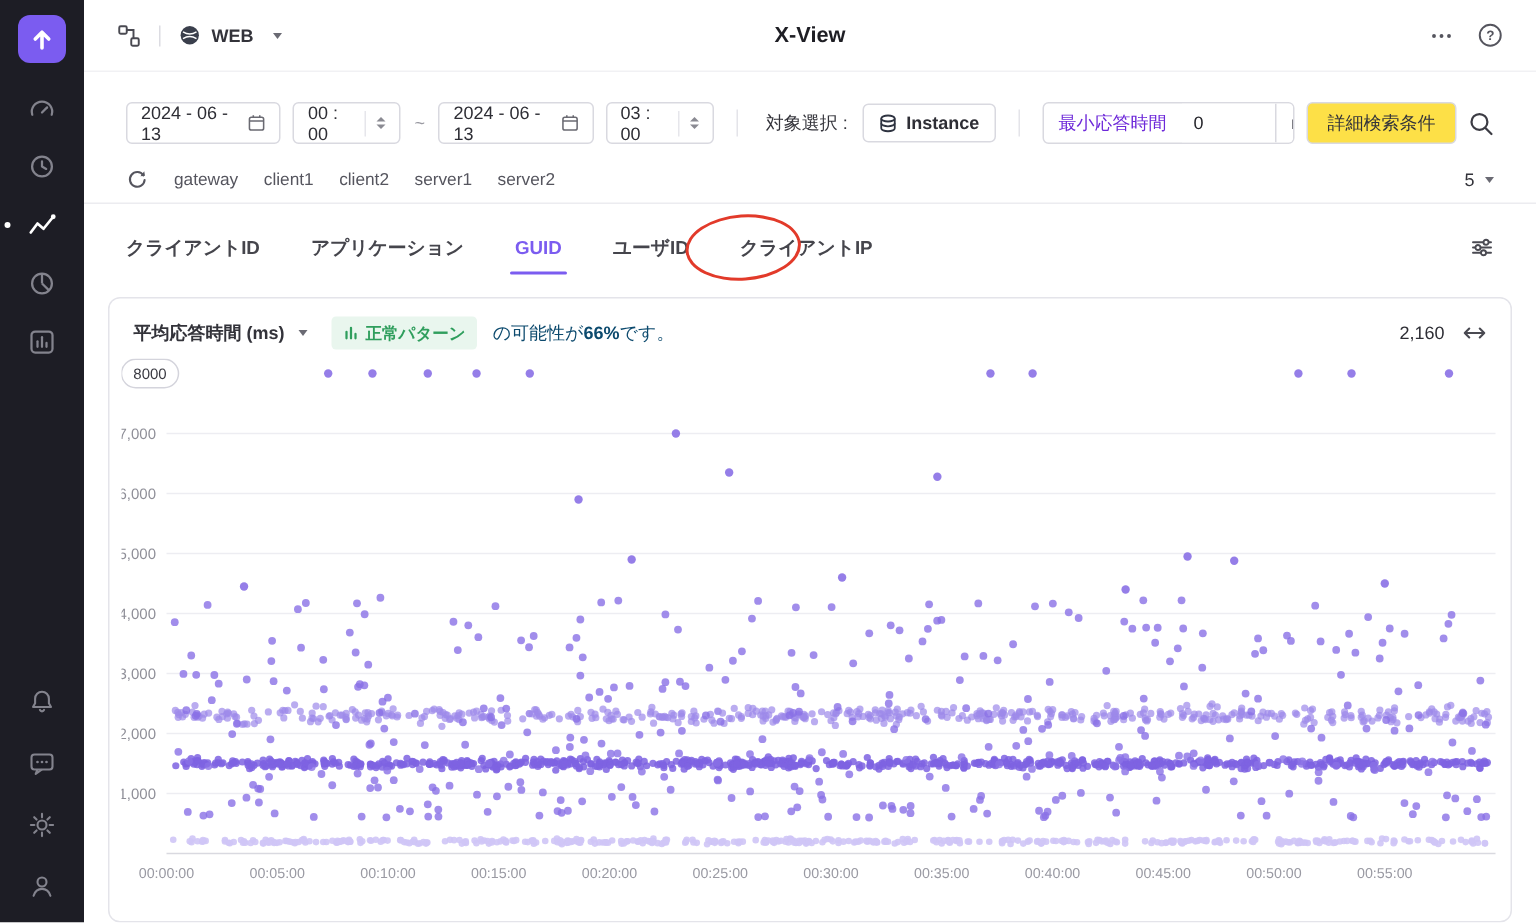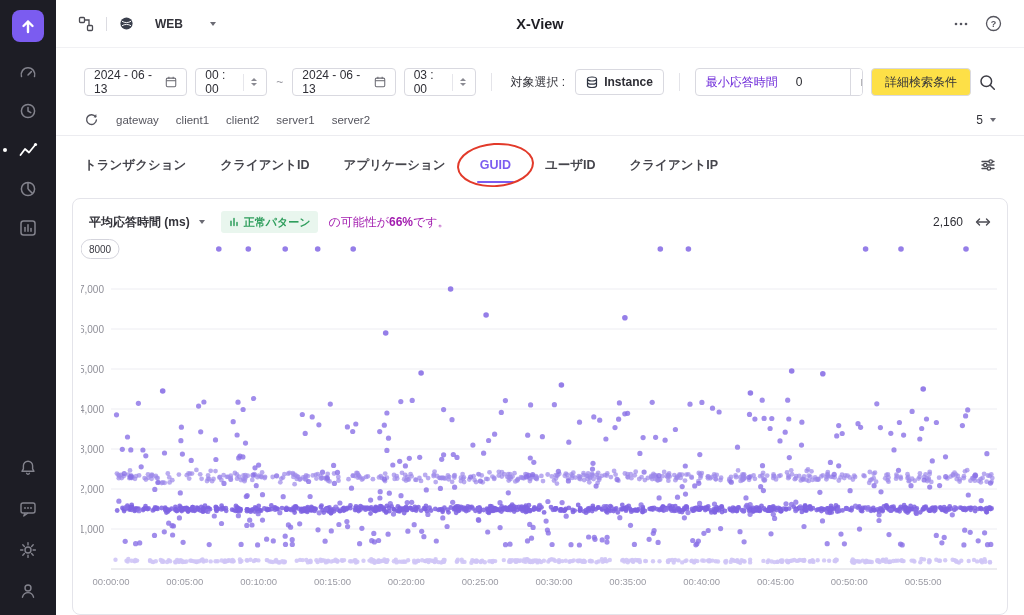--- a/index.html
+++ b/index.html
@@ -54,21 +54,21 @@
   .tab { font-size:12.5px; font-weight:700; color:#45454c; display:flex; align-items:center; position:relative; cursor:pointer; white-space:nowrap; }
   .tab.active { color:#7b5cf0; }
   .tab.active::after { content:''; position:absolute; left:-3px; right:-3px; bottom:1px; height:2.5px; background:#7b5cf0; border-radius:2px; }
   .tabs-right { margin-left:auto; display:flex; align-items:center; cursor:pointer; color:#4a4a52; }
   .annotation { position:absolute; border:2.5px solid #e23a2a; border-radius:50%; pointer-events:none; transform:rotate(-4deg); }
   
   .card { margin:14px 16px 0 16px; border:1px solid #e4e4ea; border-radius:8px; flex:1; background:#fff; overflow:hidden; }
   .card-head { display:flex; align-items:center; gap:10px; padding:12px 16px 4px; }
   .metric { display:flex; align-items:center; gap:9px; font-size:12px; font-weight:600; color:#33333a; cursor:pointer; }
   .badge { display:flex; align-items:center; gap:5px; background:#e9f6ee; color:#2f9e5d; font-size:11px; font-weight:700; padding:3.5px 8px; border-radius:3px; margin-left:6px; }
-  .pattern-text { font-size:12px; color:#a21caf; }
+  .pattern-text { font-size:12px; color:#0c4a6e; }
   .pattern-text b { font-weight:700; }
   .card-head-right { margin-left:auto; display:flex; align-items:center; gap:12px; font-size:12px; color:#2e2e35; }
   .plot-wrap { padding:2px 0 0 8px; }
   svg.plot { display:block; }
   svg.plot text { font-family:"Liberation Sans","DejaVu Sans",sans-serif; }
 </style>
 </head>
 <body>
 
 <aside class="sidebar">
@@ -148,21 +148,21 @@
   <header class="header">
     <div class="hgroup">
       <span style="display:flex;">
         <svg width="16" height="16" viewBox="0 0 16 16">
           <rect x="1.5" y="1.5" width="5" height="5" rx="1" fill="none" stroke="#4a4a52" stroke-width="1.3"></rect>
           <rect x="9.5" y="9.5" width="5" height="5" rx="1" fill="none" stroke="#4a4a52" stroke-width="1.3"></rect>
           <path d="M6.5 4h4.5v5.5" fill="none" stroke="#4a4a52" stroke-width="1.3"></path>
         </svg>
       </span>
       <span class="hdiv"></span>
-      <span style="display:flex;align-items:center;gap:21px;">
+      <span style="display:flex;align-items:center;gap:7px;">
         <svg width="15" height="15" viewBox="0 0 16 16">
           <circle cx="8" cy="8" r="6.5" fill="#3a3f4c"></circle>
           <path d="M3.2 5.6c3 1.9 6.6 1.9 9.6 0M3.2 10.4c3-1.9 6.6-1.9 9.6 0" fill="none" stroke="#ffffff" stroke-width="1"></path>
         </svg>
         <span class="env-label">WEB</span>
         <i class="cd" style="margin-left:6px;"></i>
       </span>
     </div>
     <span class="title">X-View</span>
     <div class="hright">
@@ -256,21 +256,20 @@
         <span class="tag">server2</span>
       </div>
     <div class="page-size">
       <span>5</span>
       <i class="cd"></i>
     </div>
   </div>
 
   <div class="tabs-row">
     <div class="tabs">
-        <div class="tab">トランザクション</div>
         <div class="tab">クライアントID</div>
         <div class="tab">アプリケーション</div>
         <div class="tab active">GUID</div>
         <div class="tab">ユーザID</div>
         <div class="tab">クライアントIP</div>
       </div>
     <span class="tabs-right">
       <svg width="16" height="16" viewBox="0 0 16 16">
         <path d="M2 4.5h12M2 8h12M2 11.5h12" stroke="#4a4a52" stroke-width="1.3" stroke-linecap="round"></path>
         <circle cx="10.7" cy="4.5" r="1.7" fill="#ffffff" stroke="#4a4a52" stroke-width="1.3"></circle>

